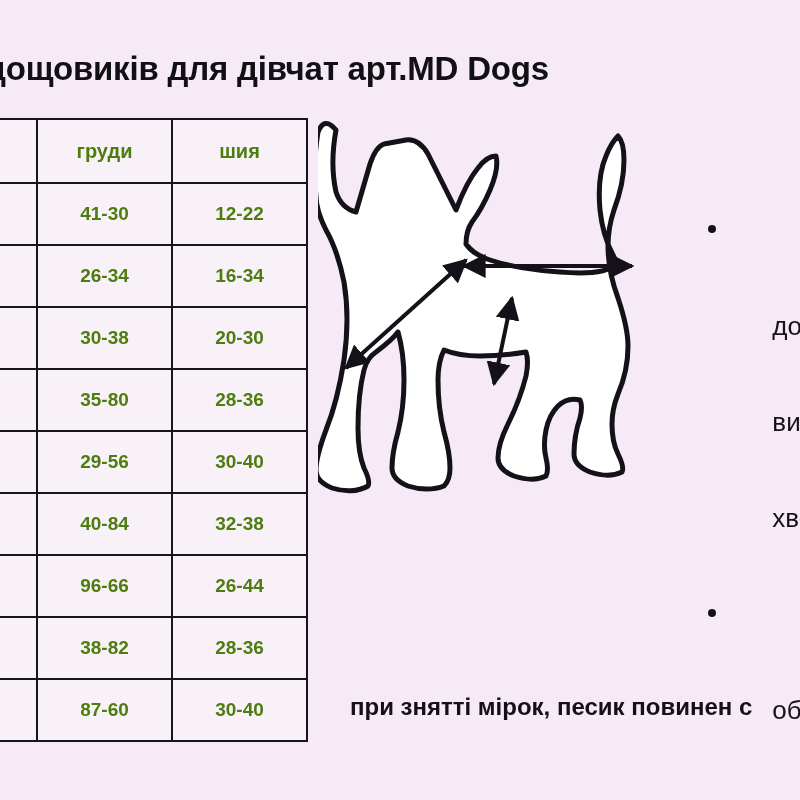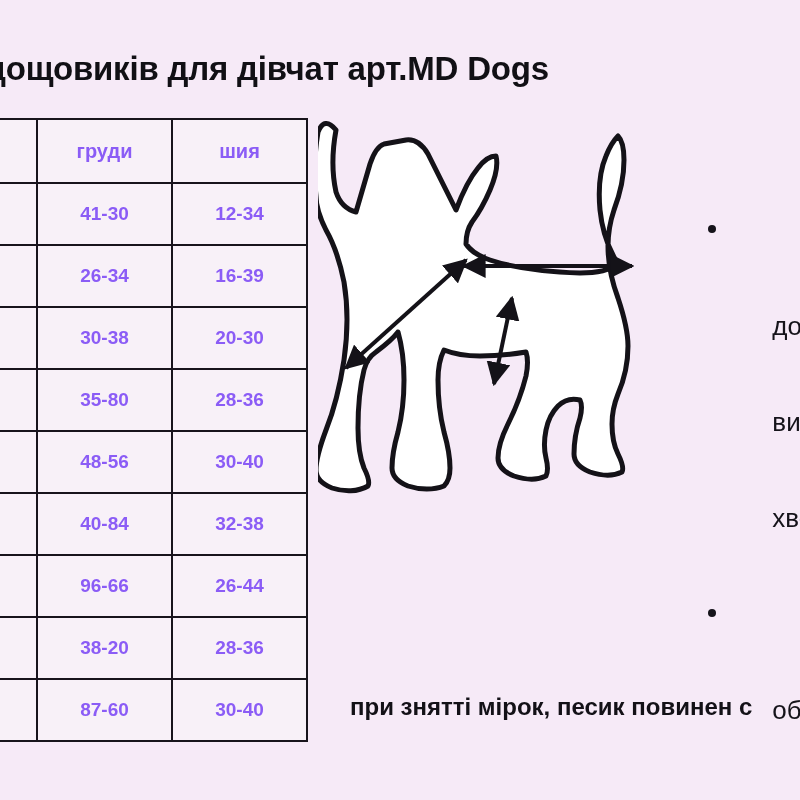--- a/index.html
+++ b/index.html
@@ -55,21 +55,21 @@
     width: 380px;
     background: #f8f1f8;
   }
   table.size-table td,
   table.size-table th {
     border: 2.5px solid #18141c;
     text-align: center;
     vertical-align: middle;
     font-size: 19px;
     font-weight: bold;
-    color: #8b5cf6;
+    color: #4d7c0f;
     background: #f8f1f8;
     padding: 0;
     height: 60px;
   }
   table.size-table thead th {
     height: 62px;
     font-size: 20px;
   }
   col.c-size  { width: 110px; }
   col.c-chest { width: 135px; }
@@ -143,55 +143,55 @@
         <tr>
           <th>а</th>
           <th>груди</th>
           <th>шия</th>
         </tr>
       </thead>
       <tbody>
         <tr>
           <td></td>
           <td>41-30</td>
-          <td>12-34</td>
+          <td>12-22</td>
         </tr>
         <tr>
           <td></td>
           <td>26-34</td>
-          <td>16-39</td>
+          <td>16-34</td>
         </tr>
         <tr>
           <td></td>
           <td>30-38</td>
           <td>20-30</td>
         </tr>
         <tr>
           <td></td>
           <td>35-80</td>
           <td>28-36</td>
         </tr>
         <tr>
           <td></td>
-          <td>48-56</td>
+          <td>29-56</td>
           <td>30-40</td>
         </tr>
         <tr>
           <td></td>
           <td>40-84</td>
           <td>32-38</td>
         </tr>
         <tr>
           <td></td>
           <td>96-66</td>
           <td>26-44</td>
         </tr>
         <tr>
           <td></td>
-          <td>38-20</td>
+          <td>38-82</td>
           <td>28-36</td>
         </tr>
         <tr>
           <td></td>
           <td>87-60</td>
           <td>30-40</td>
         </tr>
       </tbody>
     </table>
   </div>

